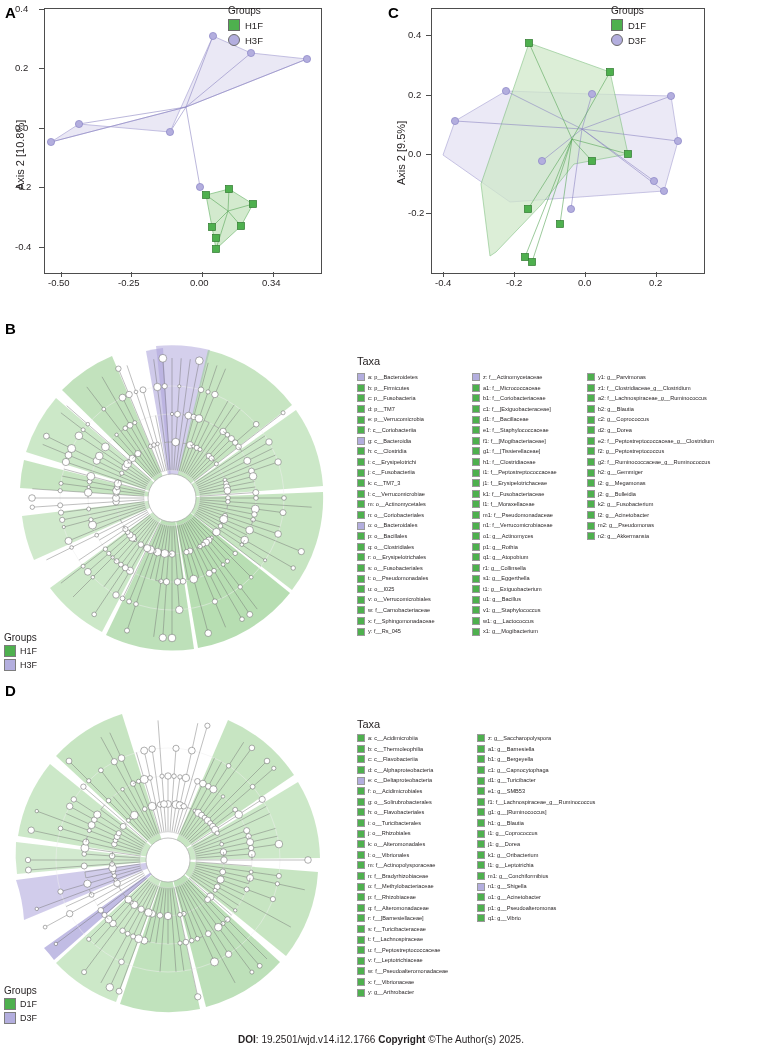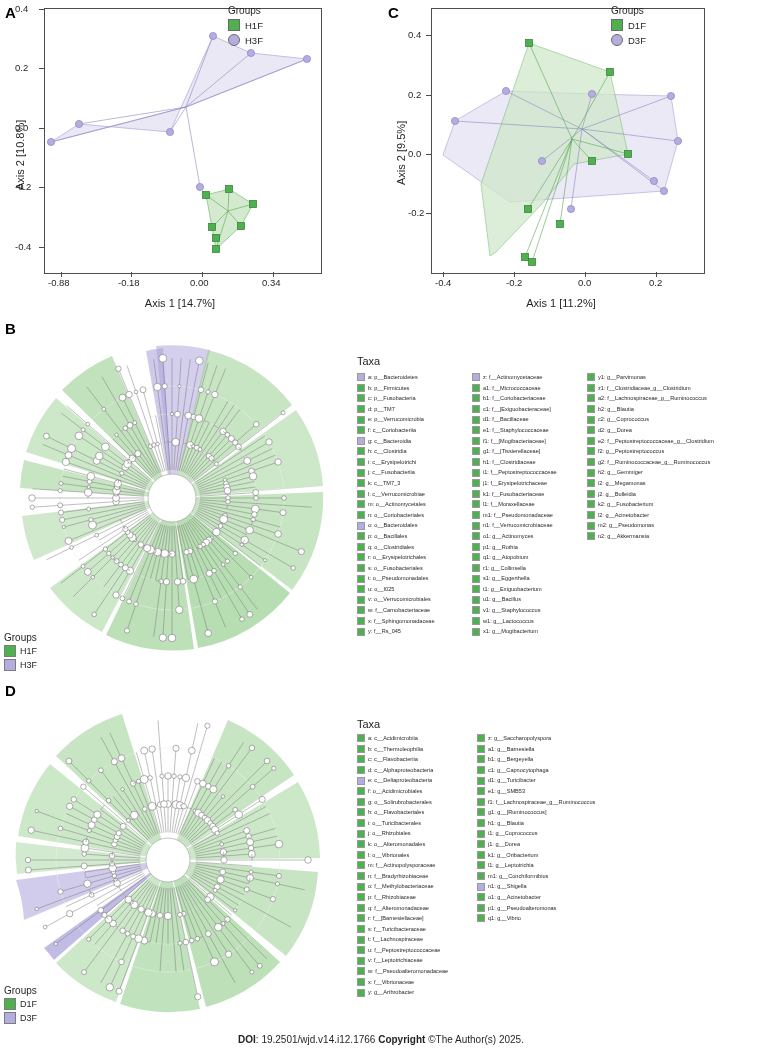--- a/index.html
+++ b/index.html
@@ -46,21 +46,20 @@
 </style>
 </head>
 <body>
 
 <div class="panel-letter" style="left:5px;top:4px;">A</div>
 
 <div class="pcoa" style="left:0px;top:0px;width:381px;height:310px;">
 
   <div class="axis-label ylab" style="left:14px;top:190px;">Axis 2 [10.8%]</div>
 
-  <div class="axis-label" style="left:40px;top:297px;width:280px;">Axis 1 [14.7%]</div>
 
   <div class="plot-box" style="left:44px;top:8px;width:276px;height:264px;">
     <svg width="276" height="264" viewBox="0 0 276 264">
 
       <polygon points="6,133 34,115 125,123 168,27 206,44 262,50 141,98" fill="#e7e4f4" stroke="#9e98ce" stroke-width="0.7" opacity="0.85"></polygon>
 
       <g stroke="#8d86c2" stroke-width="0.6" fill="none">
         <line x1="141" y1="98" x2="6" y2="133"></line>
         <line x1="141" y1="98" x2="34" y2="115"></line>
         <line x1="141" y1="98" x2="125" y2="123"></line>
@@ -106,22 +105,22 @@
   <div class="tick" style="left:15px;top:62px;">0.2</div>
   <div class="tick" style="left:15px;top:122px;">0.0</div>
   <div class="tick" style="left:15px;top:181px;">-0.2</div>
   <div class="tick" style="left:15px;top:241px;">-0.4</div>
   <div class="tickmark" style="left:39px;top:9px;width:5px;height:1px;"></div>
   <div class="tickmark" style="left:39px;top:68px;width:5px;height:1px;"></div>
   <div class="tickmark" style="left:39px;top:128px;width:5px;height:1px;"></div>
   <div class="tickmark" style="left:39px;top:187px;width:5px;height:1px;"></div>
   <div class="tickmark" style="left:39px;top:247px;width:5px;height:1px;"></div>
 
-  <div class="tick" style="left:48px;top:277px;">-0.88</div>
-  <div class="tick" style="left:118px;top:277px;">-0.18</div>
+  <div class="tick" style="left:48px;top:277px;">-0.50</div>
+  <div class="tick" style="left:118px;top:277px;">-0.25</div>
   <div class="tick" style="left:190px;top:277px;">0.00</div>
   <div class="tick" style="left:262px;top:277px;">0.34</div>
   <div class="tickmark" style="left:61px;top:272px;width:1px;height:5px;"></div>
   <div class="tickmark" style="left:131px;top:272px;width:1px;height:5px;"></div>
   <div class="tickmark" style="left:202px;top:272px;width:1px;height:5px;"></div>
   <div class="tickmark" style="left:273px;top:272px;width:1px;height:5px;"></div>
 
   <div class="legend-box" style="left:228px;top:5px;">
     <div class="legend-title">Groups</div>
     <div class="legend-row">
@@ -132,21 +131,20 @@
       <span class="sw circ" style="background:#b3aede;"></span>
       <span>H3F</span>
     </div>
   </div>
 </div>
 
 <div class="panel-letter" style="left:388px;top:4px;">C</div>
 
 <div class="pcoa" style="left:381px;top:0px;width:381px;height:310px;">
   <div class="axis-label ylab" style="left:14px;top:185px;">Axis 2 [9.5%]</div>
-  <div class="axis-label" style="left:40px;top:297px;width:280px;">Axis 1 [11.2%]</div>
 
   <div class="plot-box" style="left:50px;top:8px;width:272px;height:264px;">
     <svg width="272" height="264" viewBox="0 0 272 264">
 
       <polygon points="23,112 74,82 160,85 239,87 246,132 232,182 78,193 11,146" fill="#e7e4f4" stroke="#9e98ce" stroke-width="0.7" opacity="0.8"></polygon>
 
       <polygon points="97,34 178,63 196,145 142,155 109,196 64,243 58,247 49,175" fill="#cfe8c9" stroke="#69b469" stroke-width="0.7" opacity="0.72"></polygon>
 
       <g stroke="#8d86c2" stroke-width="0.6" fill="none">
         <line x1="150" y1="120" x2="23" y2="112"></line>

